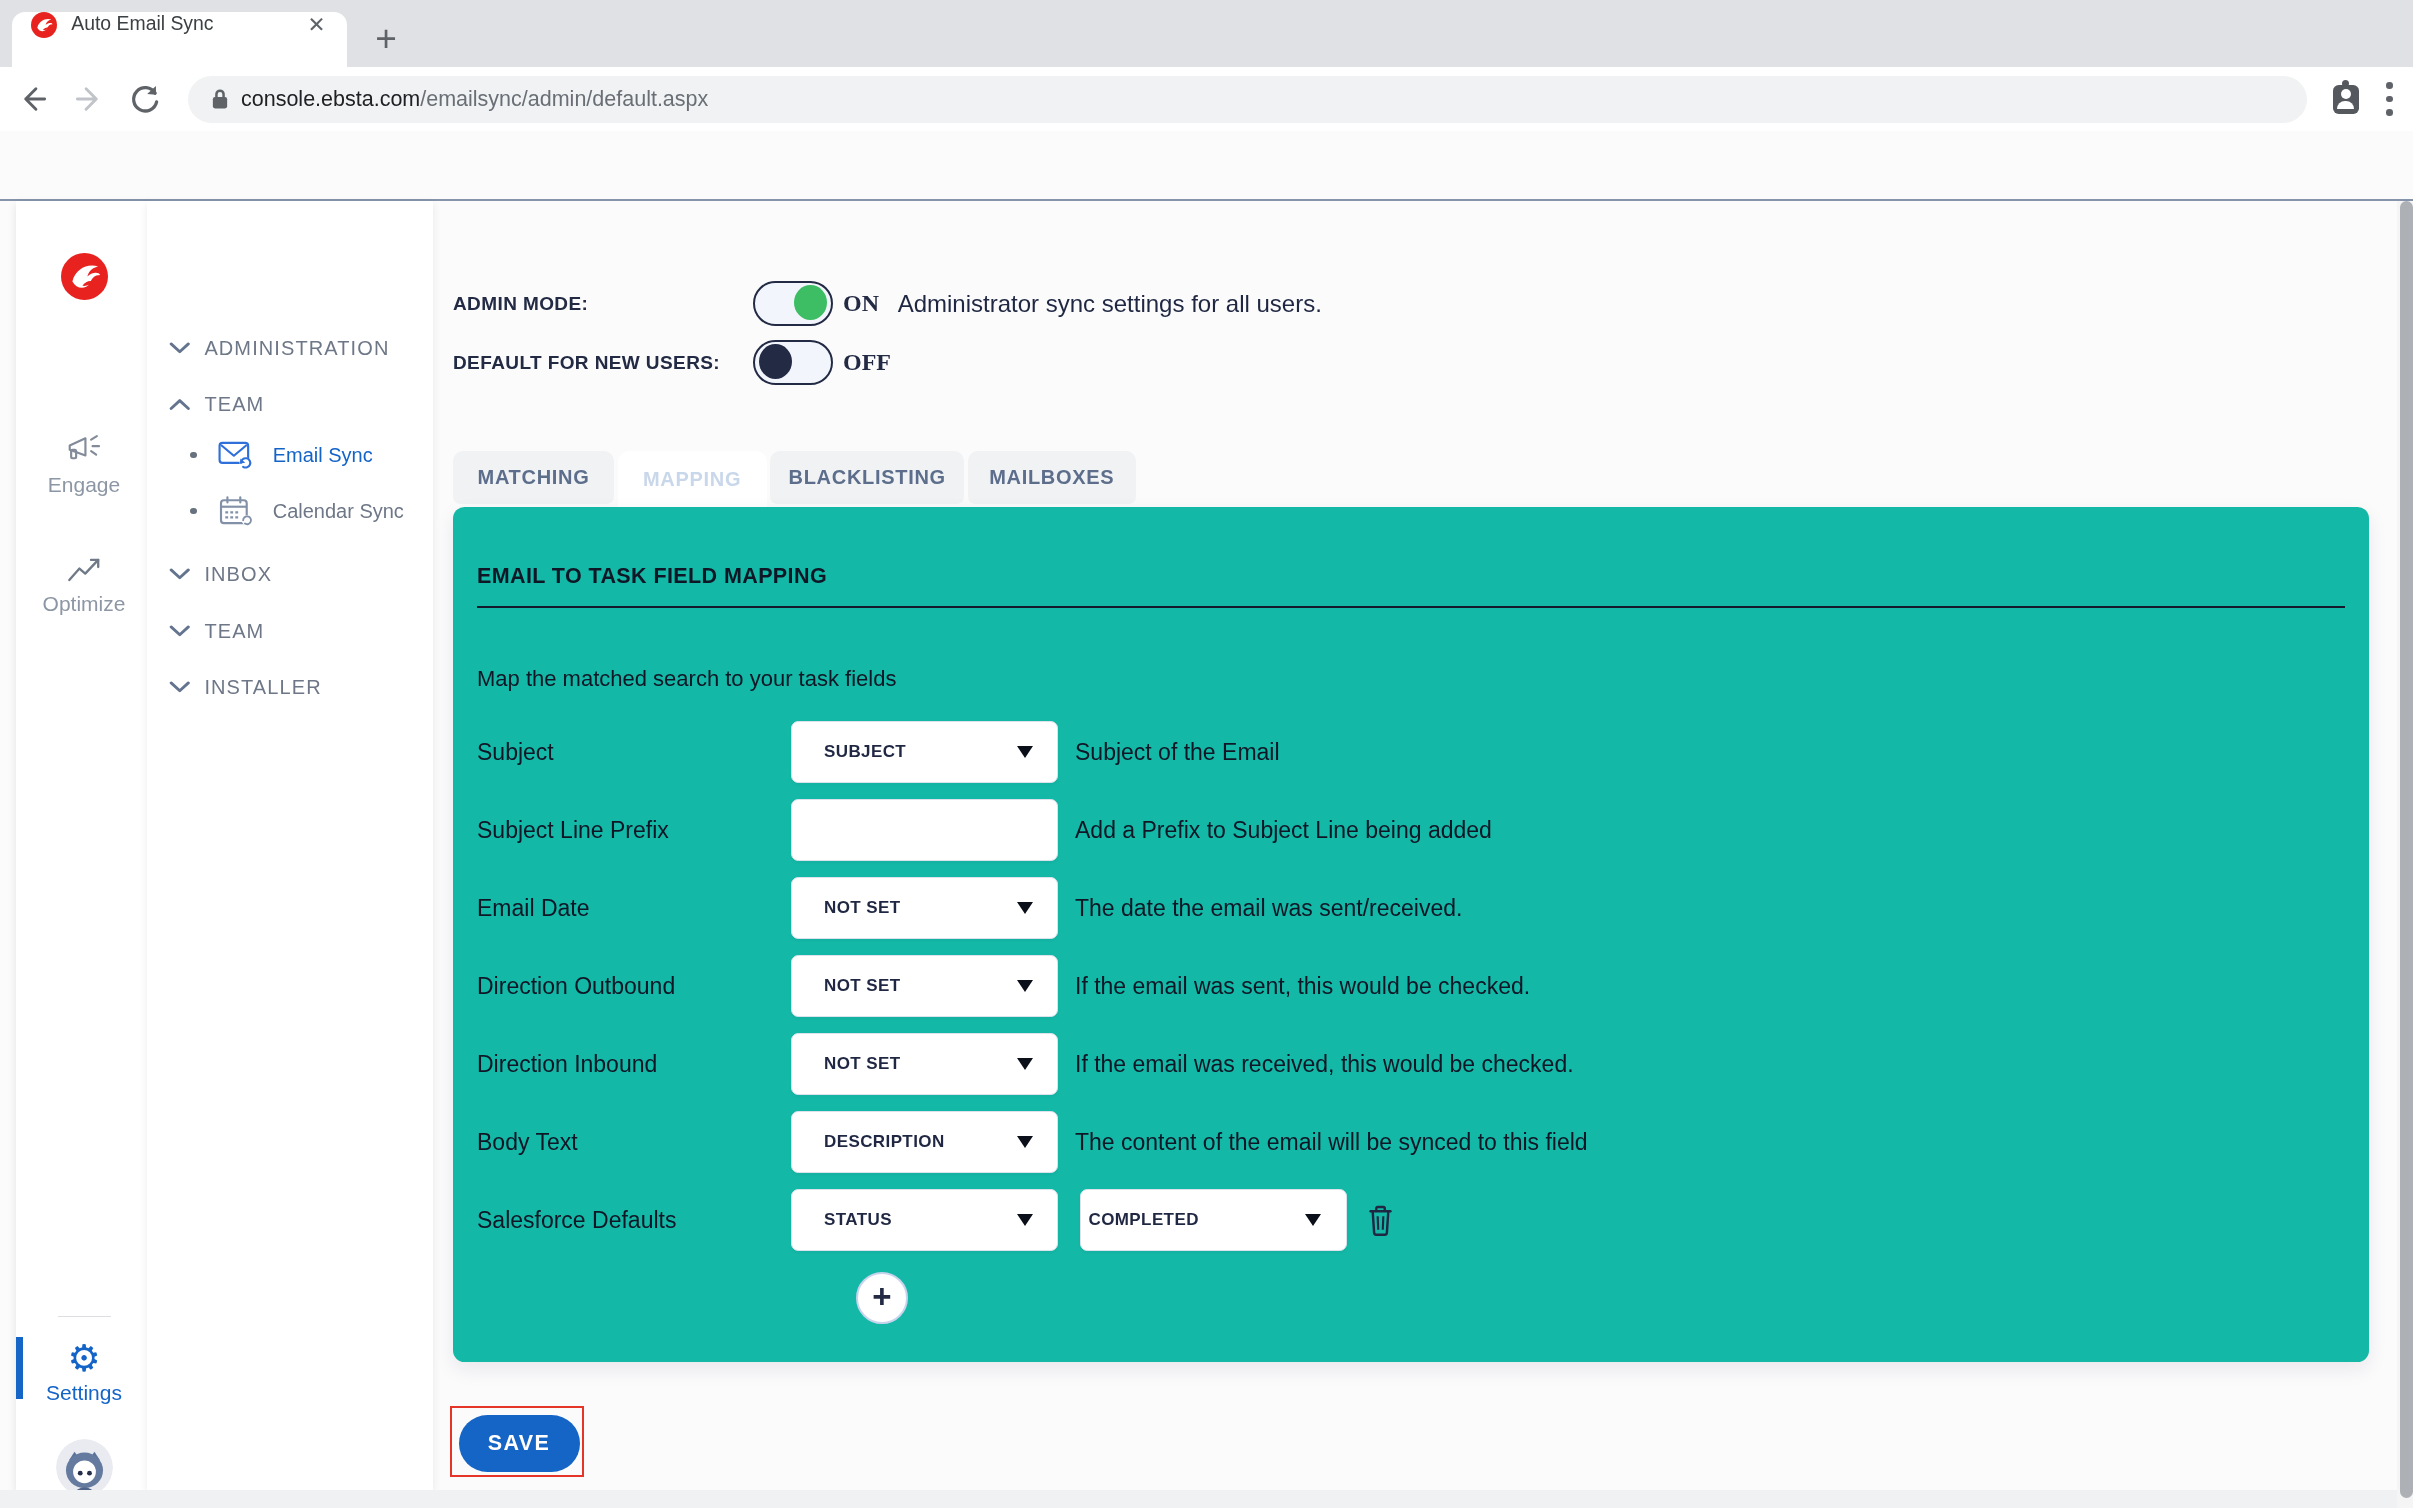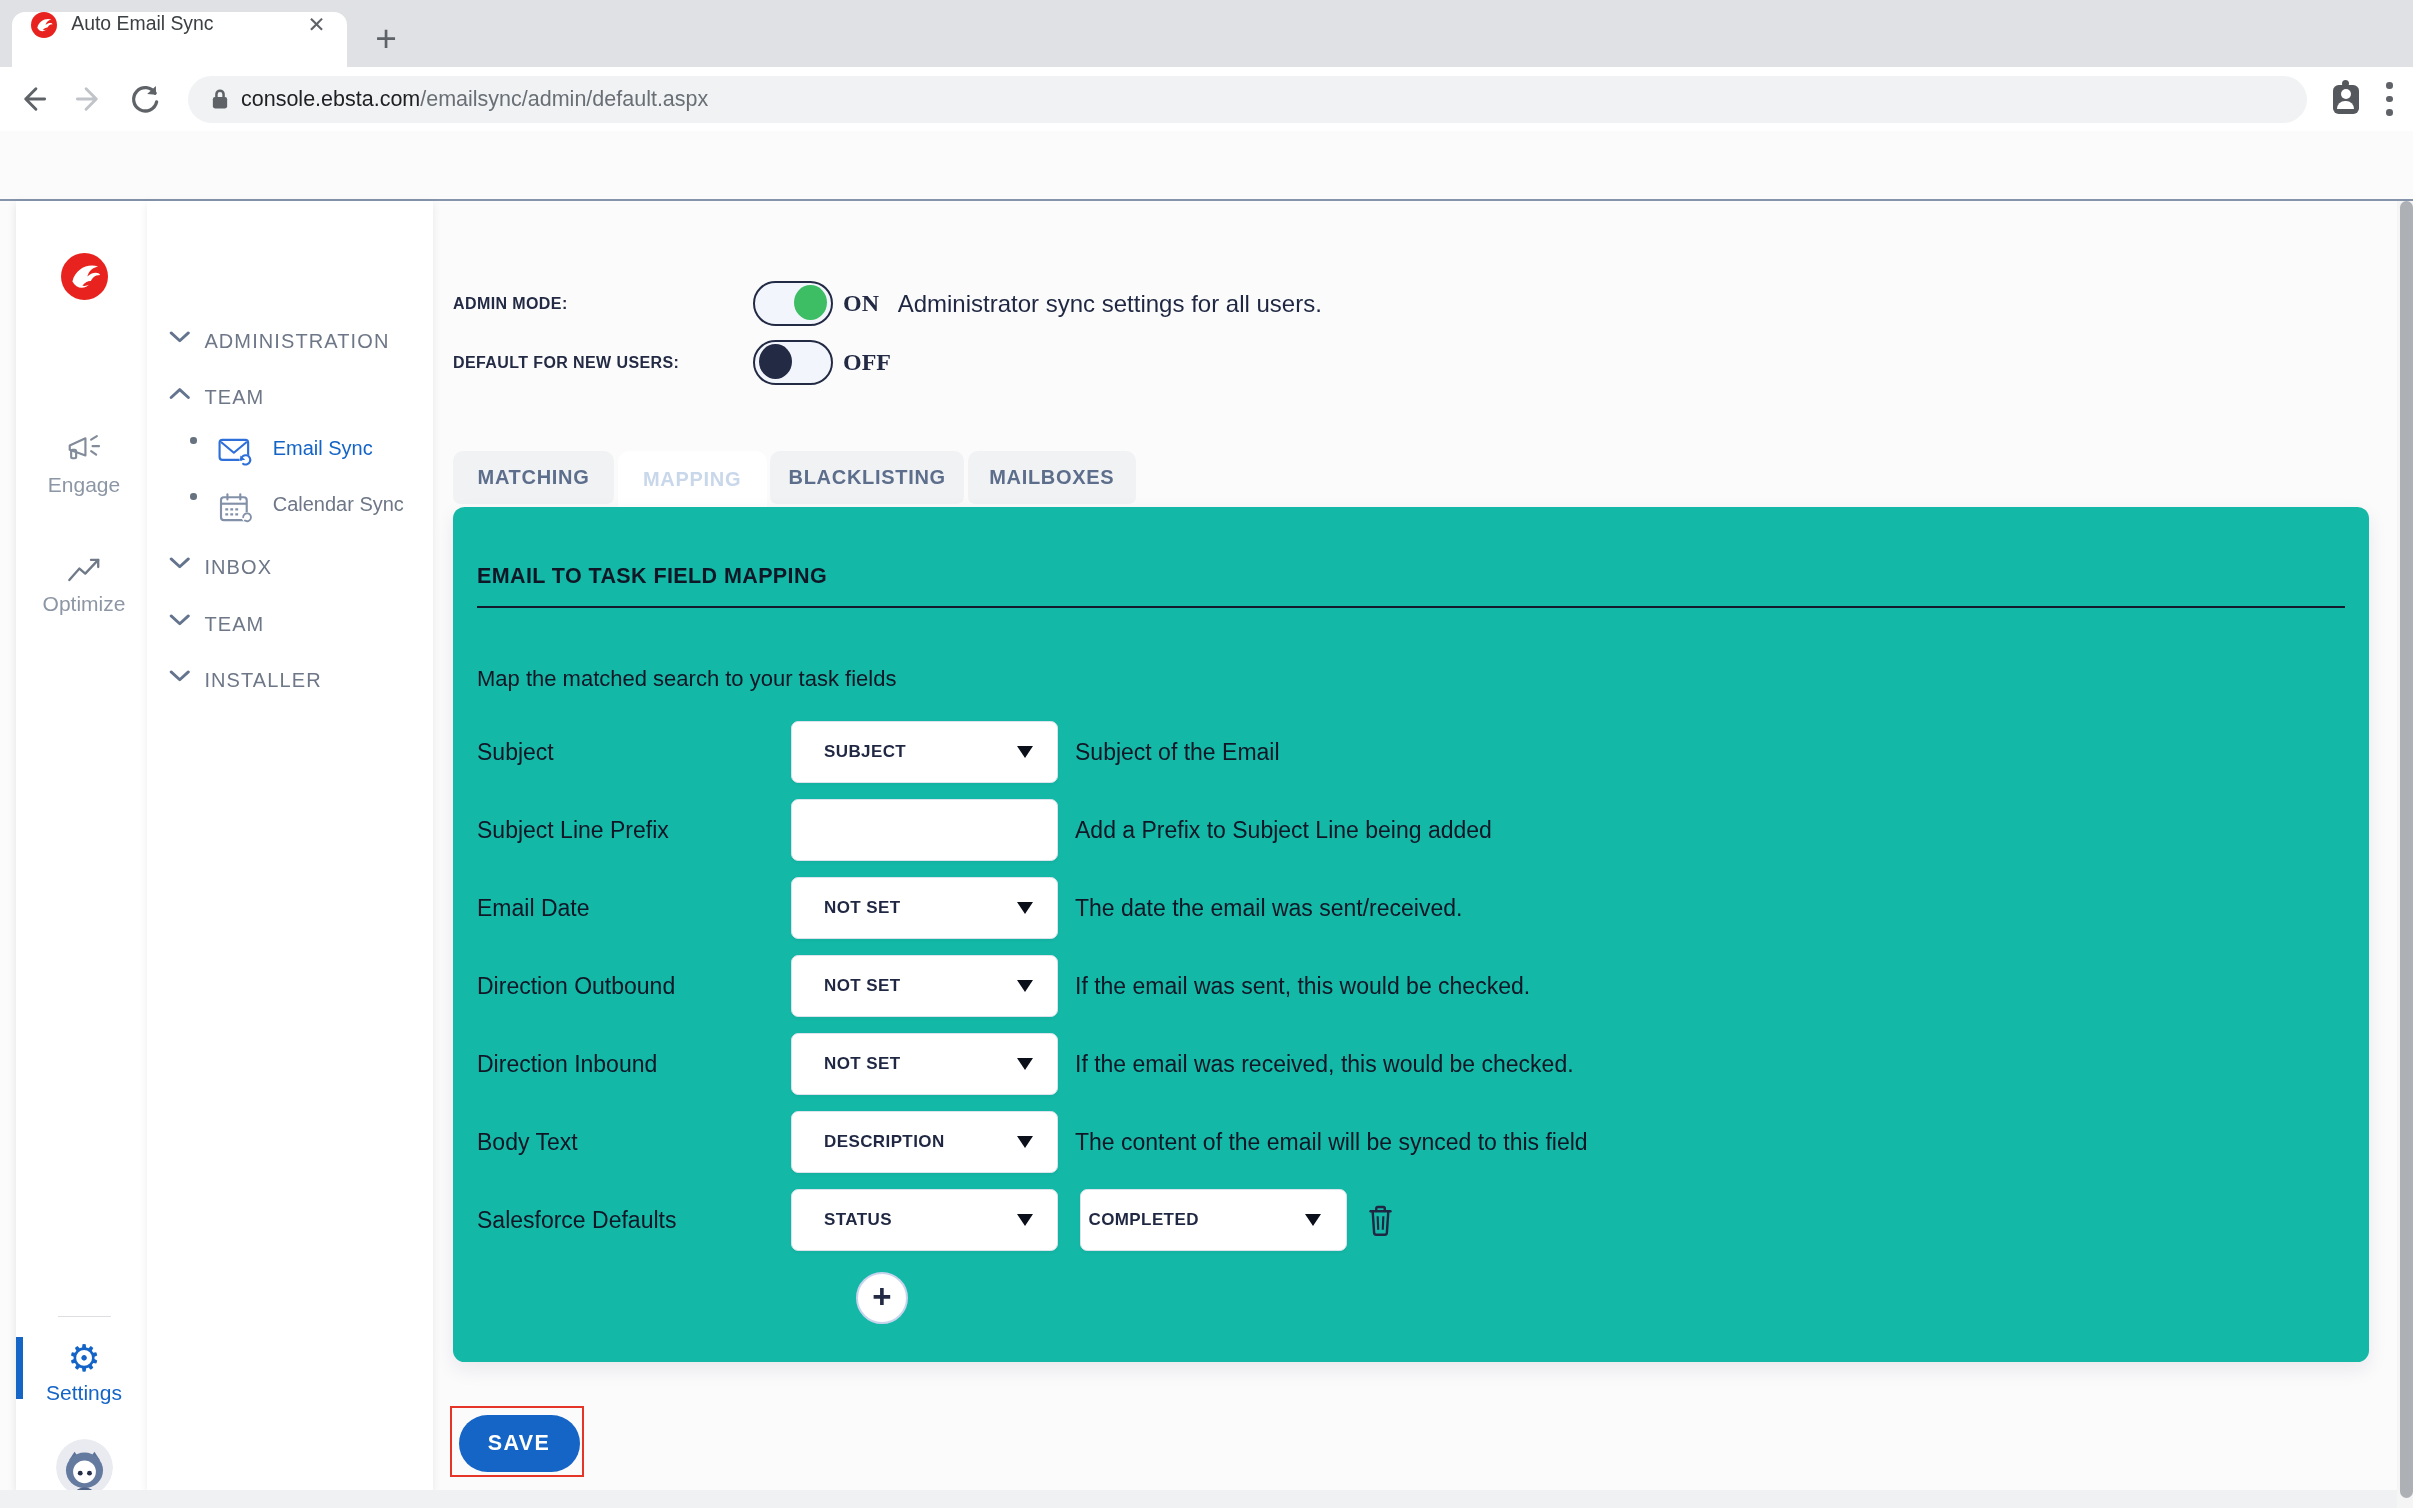--- a/index.html
+++ b/index.html
@@ -52,30 +52,30 @@
   .side-item .lbl { display:block; font-size:21px; color:#8C96A4; margin-top:4.3px; }
   .side-settings .lbl { color:#1464C8; }
   .active-bar { position:absolute; left:0; top:1136px; width:6.5px; height:62px; background:#1565C7; }
   .side-divider { position:absolute; left:42px; top:1115px; width:53px; height:1.4px; background:#DCDEE2; }
   .gear-glyph { font-size:37px; color:#1464C8; line-height:1; }
   .avatar { position:absolute; left:40px; top:1238px; width:57px; height:57px; border-radius:50%; overflow:hidden; }
 
   
   .subnav { position:absolute; left:147px; top:70px; width:286px; height:1289px; background:#fff;
             box-shadow:0 2.9px 8.6px rgba(0,0,0,.08); }
-  .nav-item { position:absolute; left:21.5px; height:36px; display:flex; }
+  .nav-item { position:absolute; left:21.5px; height:36px; display:flex; align-items:center; }
   .nav-item .txt { font-size:20px; color:#6E7787; letter-spacing:1.1px; margin-left:14.4px; white-space:nowrap; }
   .nav-sub { left:43px; }
   .nav-sub .bullet { width:6.5px; height:6.5px; border-radius:50%; background:#66727F; margin-right:21.5px; }
   .nav-sub .txt { letter-spacing:0; margin-left:18.7px; }
   .nav-sub .txt.active { color:#1464C8; }
 
   
   .toggle-row { position:absolute; left:453px; display:flex; align-items:center; height:47px; }
-  .toggle-row .tlabel { width:300px; font-size:16px; font-weight:700; color:#232A44; letter-spacing:0.4px; }
+  .toggle-row .tlabel { width:300px; font-size:19px; font-weight:700; color:#232A44; letter-spacing:0.4px; }
   .toggle { width:80px; height:45px; border:2.9px solid #232A44; border-radius:24.4px; background:#F2F6FC; position:relative; flex:0 0 80px; }
   .toggle .knob { position:absolute; top:2.2px; width:33px; height:35px; border-radius:50%; }
   .toggle.on .knob { right:3.6px; background:#3DBD64; }
   .toggle.off .knob { left:3.6px; background:#232A44; }
   .tstate { font-size:24px; font-weight:700; color:#232A44; margin-left:10px;font-family:Liberation Serif, serif; }
   .tdesc { font-size:24px; color:#1F2742; margin-left:18.7px; }
 
   
   .tabs { position:absolute; left:453px; top:320px; height:57px; display:flex; gap:3.6px; }
   .vtab { height:53px; border-radius:10px 10px 7.2px 7.2px; background:#F1F2F4; display:flex; align-items:center;

